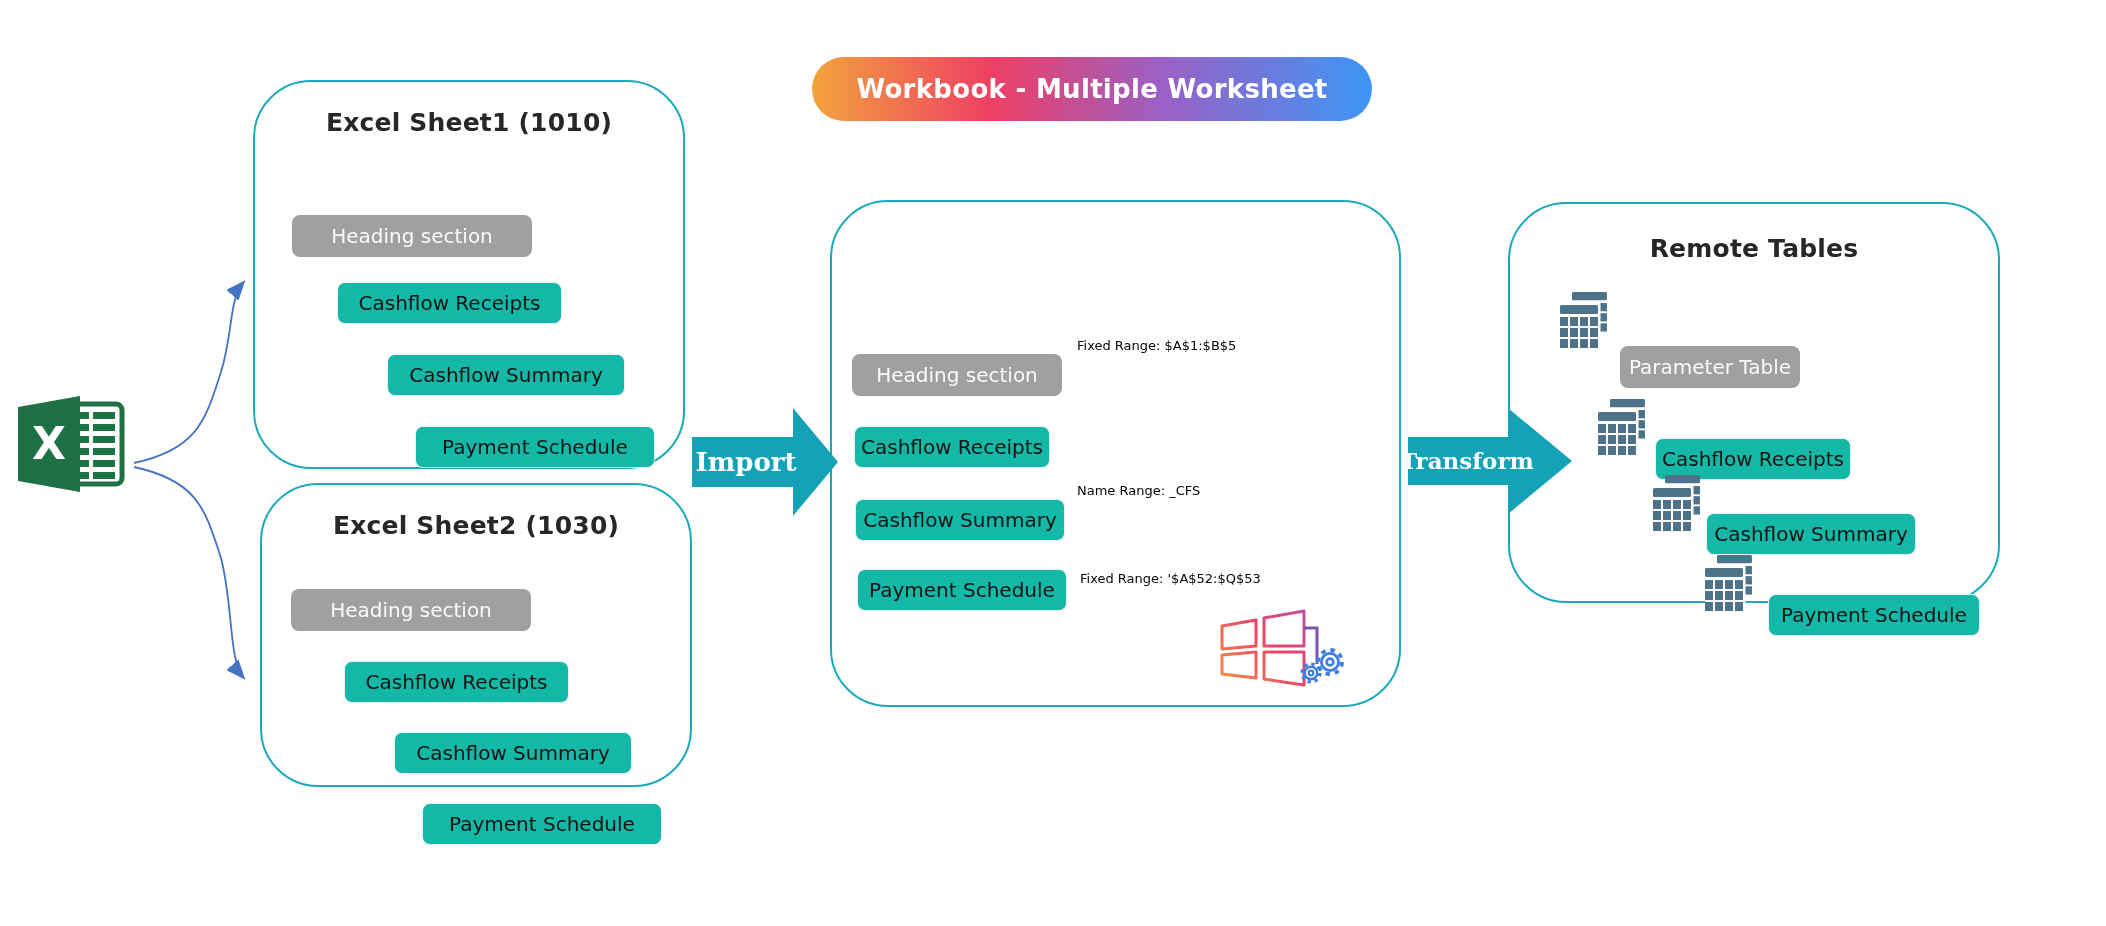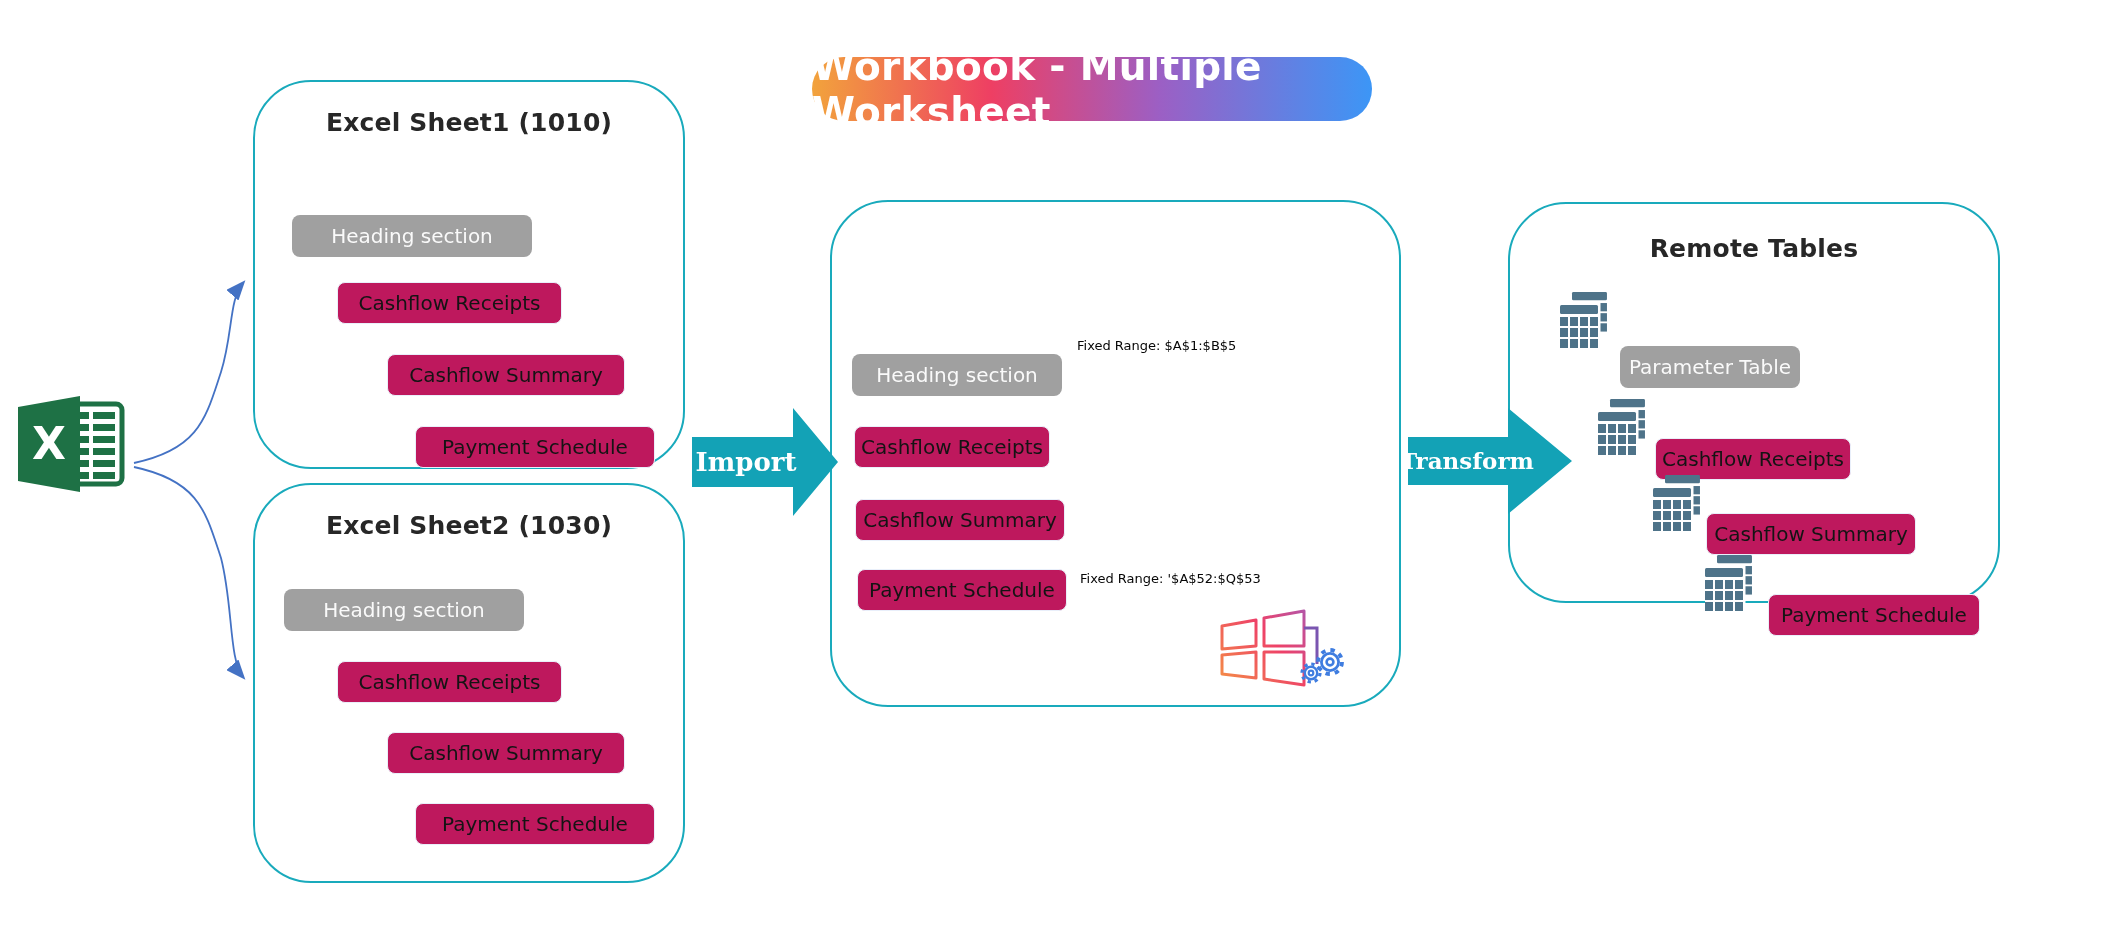--- a/index.html
+++ b/index.html
@@ -17,34 +17,34 @@
     position:absolute;left:0;top:26px;width:100%;text-align:center;
     font-size:25px;font-weight:600;color:#272727;letter-spacing:.2px;
   }
   
   .chip{
     position:absolute;height:42px;border-radius:8px;display:flex;
     align-items:center;justify-content:center;font-size:20px;
     white-space:nowrap;box-sizing:border-box;margin-top:29px;
   }
   .chip.gray{background:#a0a0a0;color:#fafafa;}
-  .chip.blue{background:#be185d;color:#141414;border:1px solid #e9effa;}
+  .chip.blue{background:#14b8a6;color:#141414;border:1px solid #e9effa;}
   
   .range-text{
     position:absolute;height:42px;line-height:42px;font-size:13px;
     color:#060606;white-space:nowrap;
   }
   
   .banner{
     position:absolute;left:812px;top:57px;width:560px;height:64px;
     border-radius:32px;z-index:3;
     background:linear-gradient(90deg,#f2a33c 0%,#ee3f63 32%,#9c5fc4 62%,#3c96f6 100%);
     display:flex;align-items:center;justify-content:center;
   }
-  .banner-text{color:#ffffff;font-size:39px;font-weight:700;letter-spacing:.3px;}
+  .banner-text{color:#ffffff;font-size:26px;font-weight:700;letter-spacing:.3px;}
   
   .proc-arrow{position:absolute;z-index:3;}
   .proc-label{
     font-family:"DejaVu Serif","Liberation Serif",serif;font-weight:700;fill:#ffffff;
   }
   .icon-abs{position:absolute;z-index:3;}
 </style>
 </head>
 <body>
 
@@ -85,41 +85,42 @@
   </div>
 
   <div class="panel" style="left:253px;top:80px;width:432px;height:389px">
     <div class="panel-title">Excel Sheet1 (1010)</div>
     <div class="chip gray" style="left:37px;top:104px;width:240px">Heading section</div>
     <div class="chip blue" style="left:82px;top:171px;width:225px">Cashflow Receipts</div>
     <div class="chip blue" style="left:132px;top:243px;width:238px">Cashflow Summary</div>
     <div class="chip blue" style="left:160px;top:315px;width:240px">Payment Schedule</div>
   </div>
 
-  <div class="panel" style="left:253px;top:483px;width:432px;height:400px">
+  <div class="panel" style="left:260px;top:483px;width:432px;height:304px">
     <div class="panel-title">Excel Sheet2 (1030)</div>
     <div class="chip gray" style="left:29px;top:75px;width:240px">Heading section</div>
     <div class="chip blue" style="left:82px;top:147px;width:225px">Cashflow Receipts</div>
     <div class="chip blue" style="left:132px;top:218px;width:238px">Cashflow Summary</div>
     <div class="chip blue" style="left:160px;top:289px;width:240px">Payment Schedule</div>
   </div>
 
   <svg class="proc-arrow" style="left:690px;top:400px" width="160" height="125" viewBox="0 0 160 125">
     <polygon points="2,37 103,37 103,8 148,62 103,116 103,87 2,87" fill="#13a2b6"></polygon>
     <text class="proc-label" x="56" y="71" text-anchor="middle" font-size="26">Import</text>
   </svg>
 
   <div class="panel" style="left:830px;top:200px;width:571px;height:507px">
 
     <div class="chip gray" style="left:20px;top:123px;width:210px">Heading section</div>
     <div class="range-text" style="left:245px;top:123px">Fixed Range: $A$1:$B$5</div>
 
     <div class="chip blue" style="left:22px;top:195px;width:196px">Cashflow Receipts</div>
 
     <div class="chip blue" style="left:23px;top:268px;width:210px">Cashflow Summary</div>
+    <div class="range-text" style="left:245px;top:268px">Name Range: _CFS</div>
 
     <div class="chip blue" style="left:25px;top:338px;width:210px">Payment Schedule</div>
     <div class="range-text" style="left:248px;top:356px">Fixed Range: '$A$52:$Q$53</div>
 
     <svg style="position:absolute;left:382px;top:400px" width="140" height="90" viewBox="0 0 140 90">
       <defs>
         <linearGradient id="wg" x1="0" y1="90" x2="110" y2="0" gradientUnits="userSpaceOnUse">
           <stop offset="0" stop-color="#f59a40"></stop>
           <stop offset="0.55" stop-color="#ee4168"></stop>
           <stop offset="1" stop-color="#9b5ec4"></stop>

